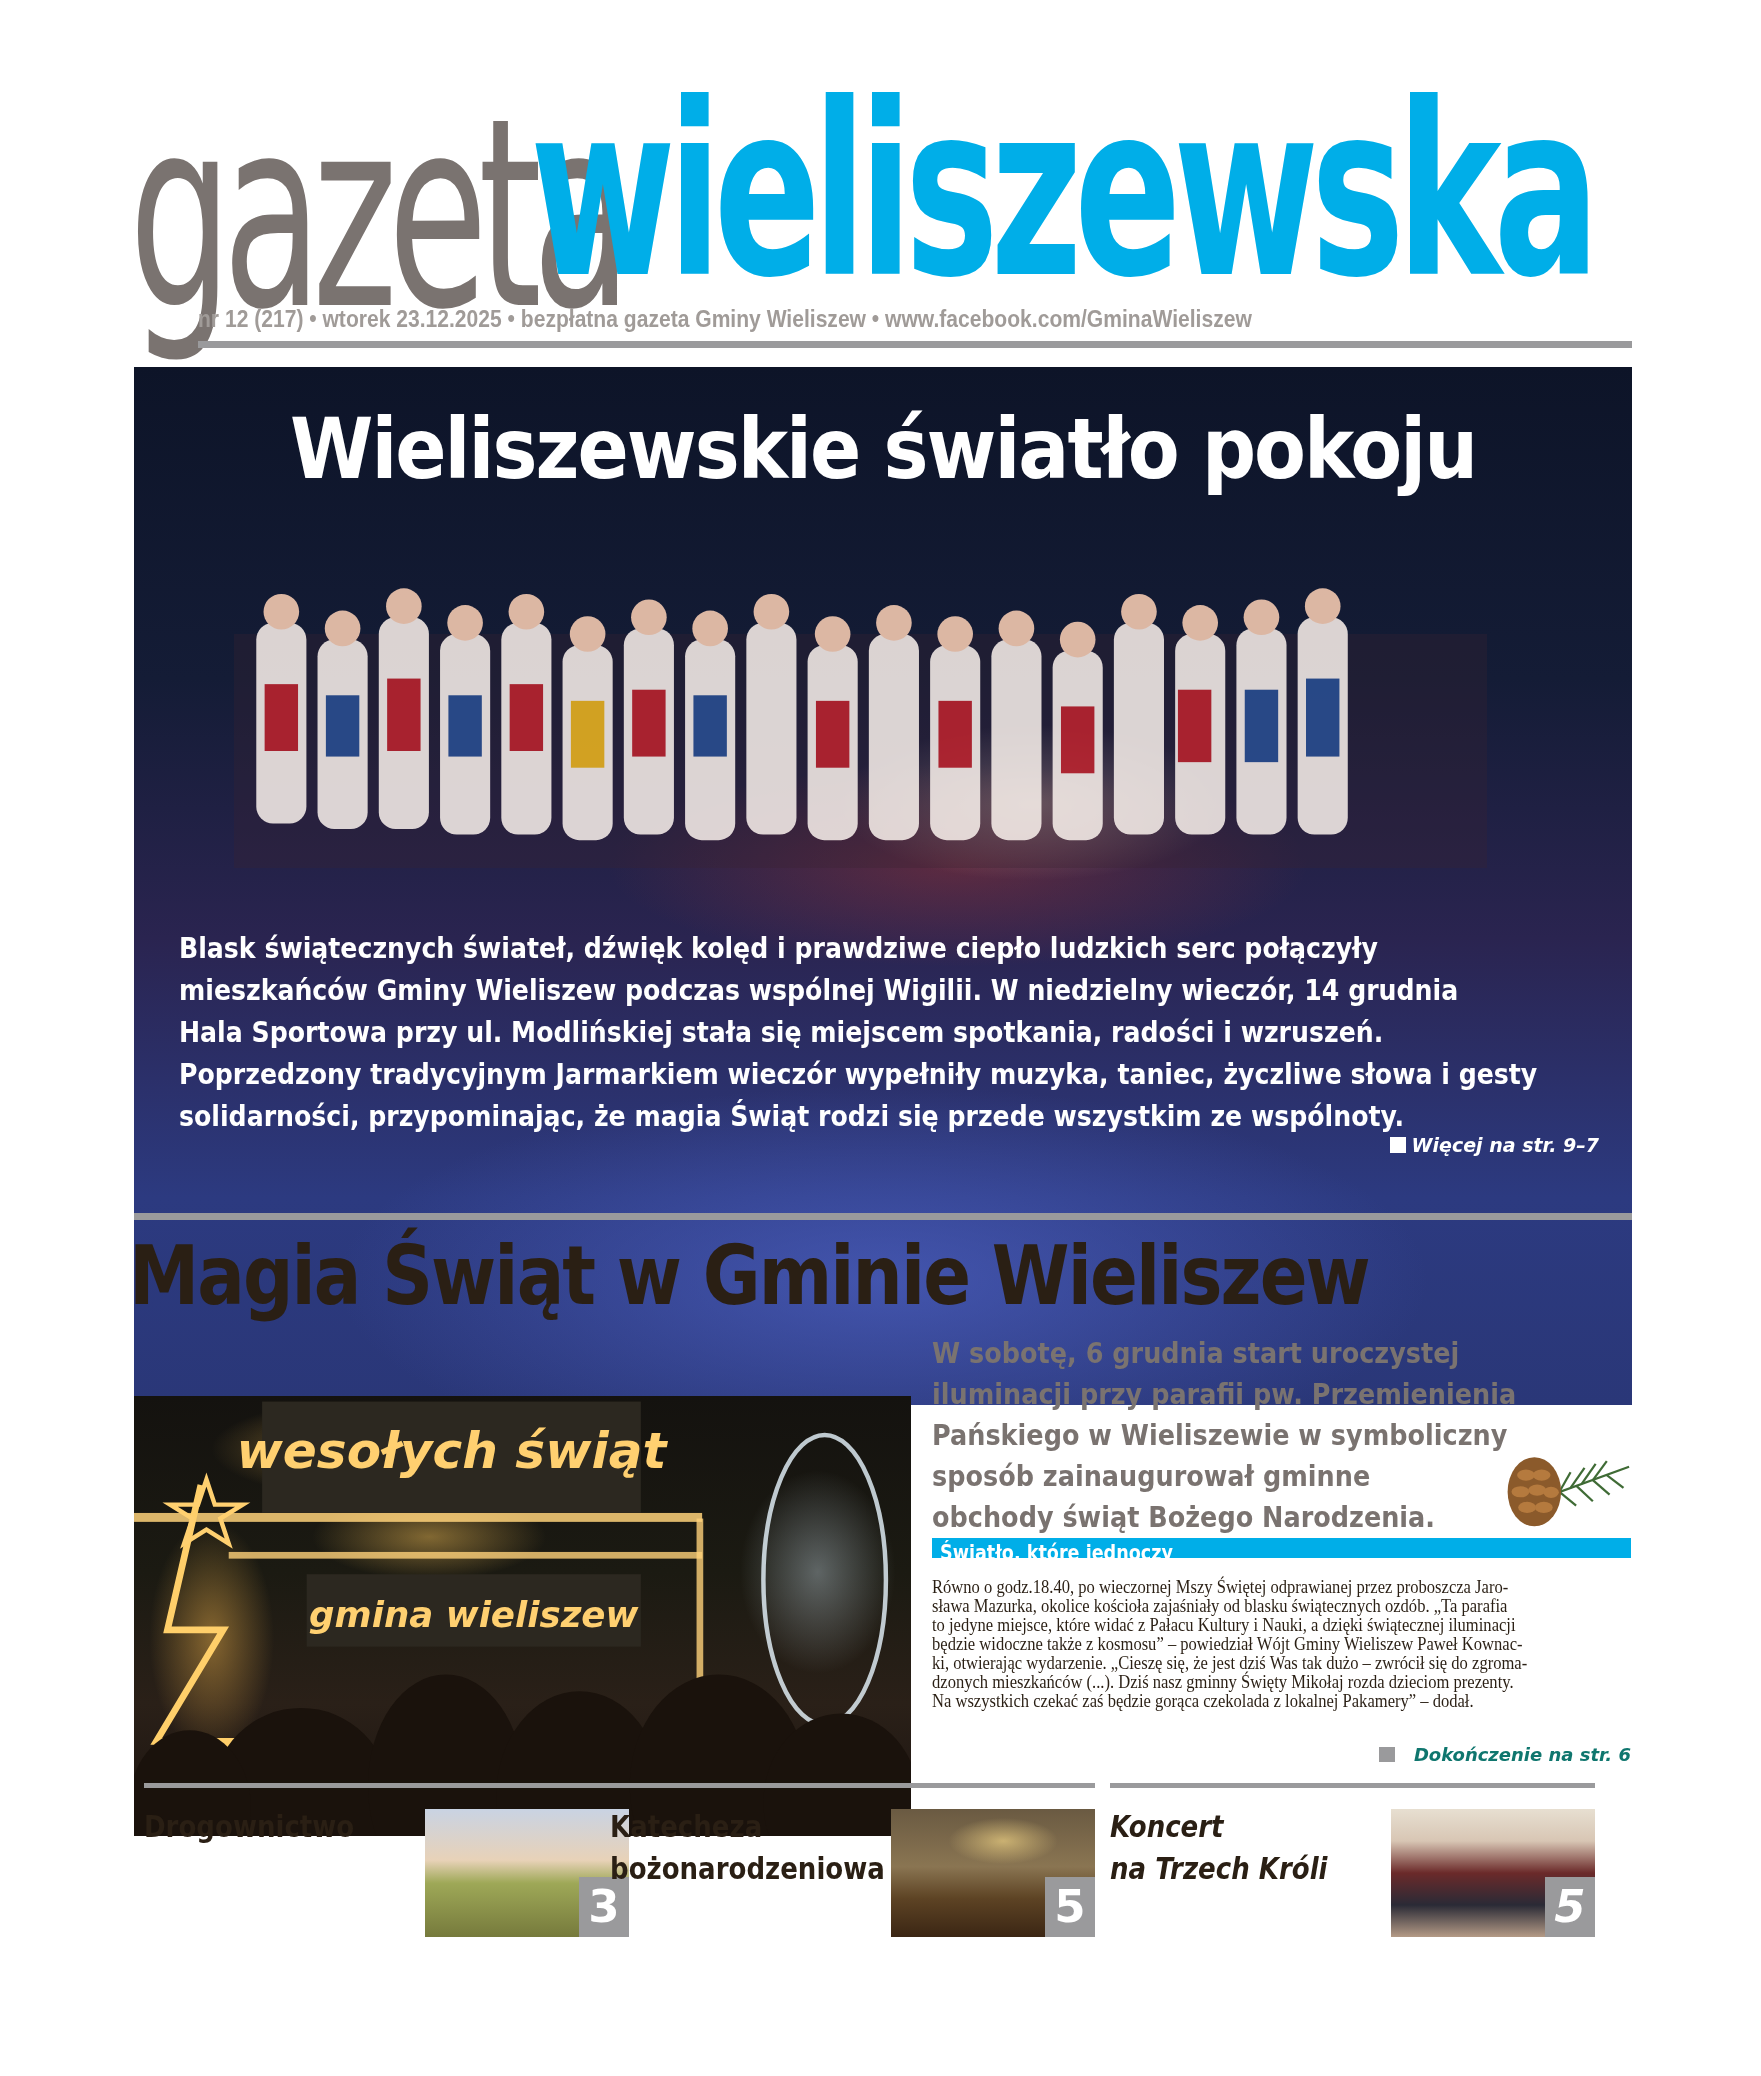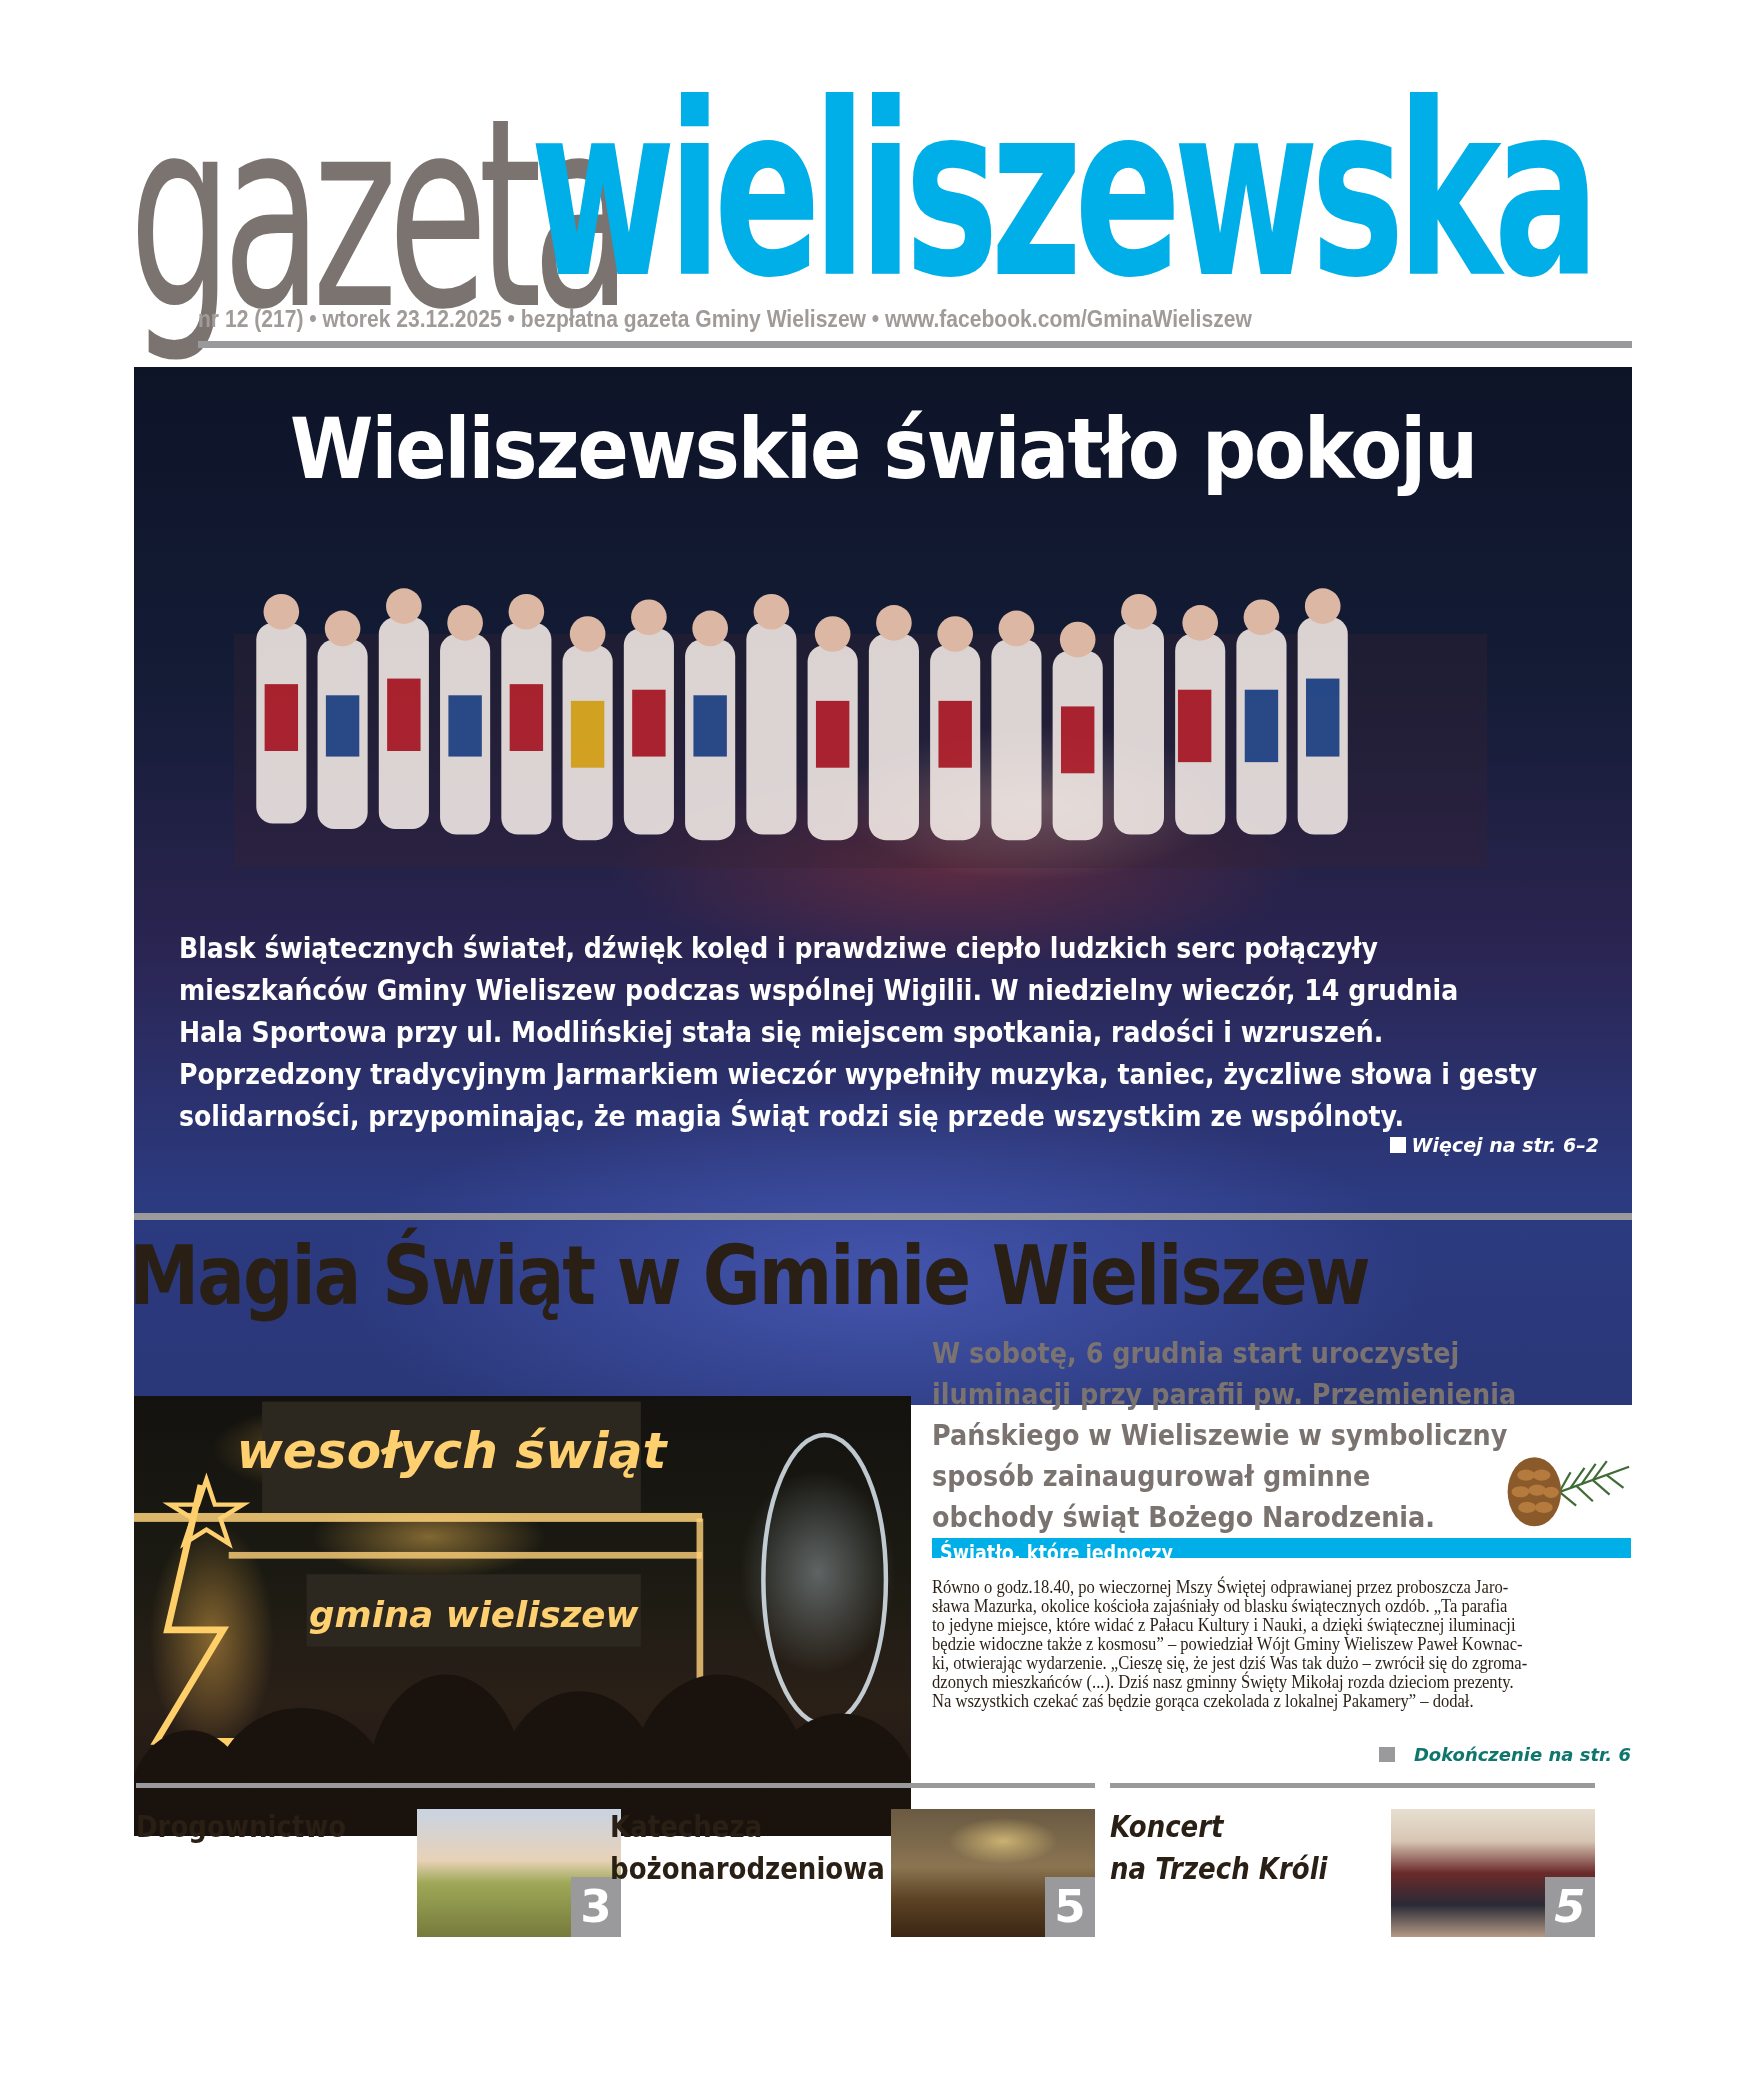--- a/index.html
+++ b/index.html
@@ -129,21 +129,21 @@
   <div class="abs hero-title">Wieliszewskie światło pokoju</div>
   <div class="abs hero-text">
     <div>Blask świątecznych świateł, dźwięk kolęd i prawdziwe ciepło ludzkich serc połączyły</div>
     <div>mieszkańców Gminy Wieliszew podczas wspólnej Wigilii. W niedzielny wieczór, 14 grudnia</div>
     <div>Hala Sportowa przy ul. Modlińskiej stała się miejscem spotkania, radości i wzruszeń.</div>
     <div>Poprzedzony tradycyjnym Jarmarkiem wieczór wypełniły muzyka, taniec, życzliwe słowa i gesty</div>
     <div>solidarności, przypominając, że magia Świąt rodzi się przede wszystkim ze wspólnoty.</div>
   </div>
   <div class="abs hero-more">
     <span class="sq" style="background:#ffffff;"></span>
-    <span>Więcej na str. 6–2</span>
+    <span>Więcej na str. 9–7</span>
   </div>
 </div>
 
 <div class="abs rule" style="left:134px; top:1213px; width:1498px;"></div>
 
 <div class="abs headline2">Magia Świąt w Gminie Wieliszew</div>
 
 <div class="abs photo-illum">
   <svg width="777" height="440" viewBox="0 0 1395 790">
     <rect x="0" y="210" width="1020" height="16" fill="#ffd27a" opacity="0.85"></rect>
@@ -211,21 +211,21 @@
   <div>ki, otwierając wydarzenie. „Cieszę się, że jest dziś Was tak dużo – zwrócił się do zgroma-</div>
   <div>dzonych mieszkańców (...). Dziś nasz gminny Święty Mikołaj rozda dzieciom prezenty.</div>
   <div>Na wszystkich czekać zaś będzie gorąca czekolada z lokalnej Pakamery” – dodał.</div>
 </div>
 
 <div class="abs cont">
   <span class="sq" style="background:#9a9a9c;"></span>
   <span>Dokończenie na str. 6</span>
 </div>
 
-<div class="abs teaser" style="left:136px;">
+<div class="abs teaser" style="left:144px;">
   <div class="trule"></div>
   <div class="ttitle">
     <div>Drogownictwo</div>
   </div>
   <div class="timg img-road">
     <div class="tnum">3</div>
   </div>
 </div>
 
 <div class="abs teaser" style="left:610px;">

